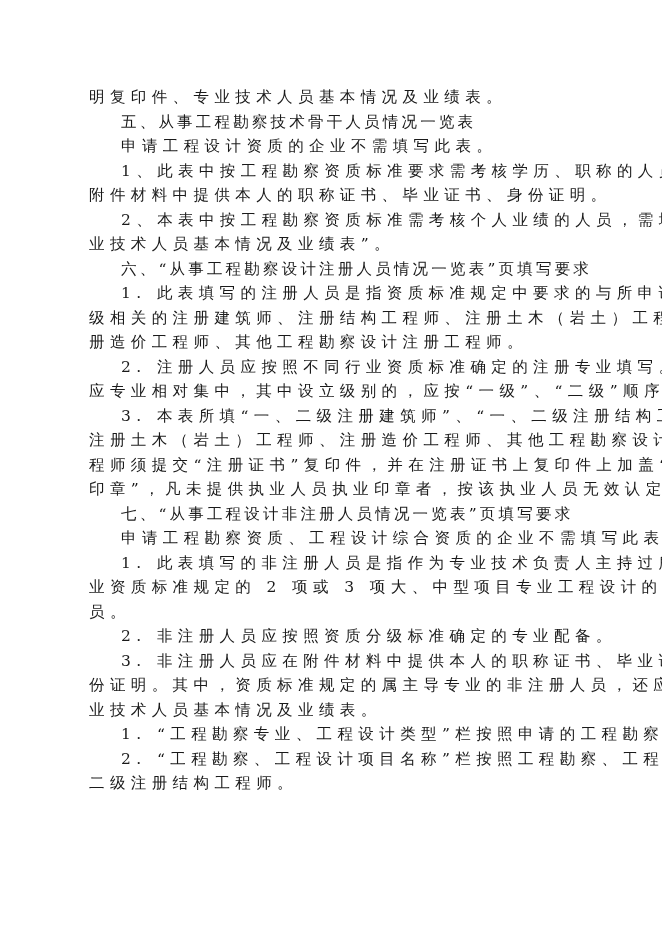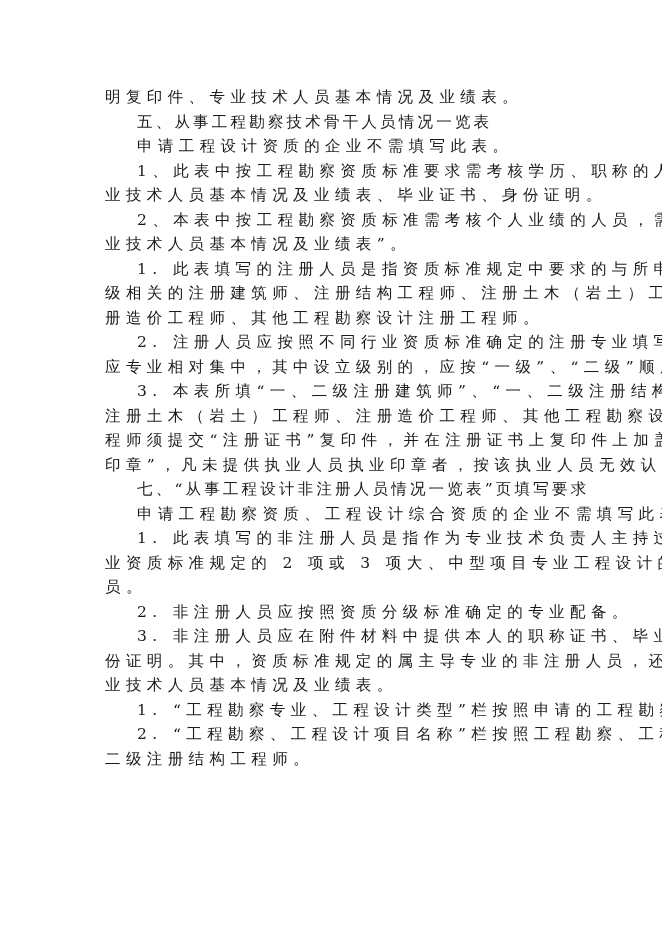--- a/index.html
+++ b/index.html
@@ -1,33 +1,34 @@
 <!DOCTYPE html>
 <html><head>
 <meta charset="utf-8">
 <style>
   html, body { margin:0; padding:0; background:#ffffff; }
   body { width:662px; height:936px; position:relative; overflow:hidden; }
   .page { position:absolute; left:89px; top:85px; width:486px;
-    font-family: "DejaVu Serif", "Liberation Serif", serif; color:#1a1a1a;margin-left:16px; }
+    font-family: "DejaVu Serif", "Liberation Serif", serif; color:#1a1a1a; }
   .line { height:24.5px; line-height:24.5px; font-size:15.5px; letter-spacing:5.4px; white-space:nowrap; }
   .indent { padding-left:32px; }
   .heading { font-weight:normal; letter-spacing:3.2px; }
 </style>
 </head>
 <body>
 
 <div class="page" id="page">
     <div class="line">明复印件、专业技术人员基本情况及业绩表。</div>
     <div class="line indent heading">五、从事工程勘察技术骨干人员情况一览表</div>
     <div class="line indent">申请工程设计资质的企业不需填写此表。</div>
     <div class="line indent">1、此表中按工程勘察资质标准要求需考核学历、职称的人员，应在</div>
-    <div class="line">业技术人员基本情况及业绩表、毕业证书、身份证明。</div>
+    <div class="line">附件材料中提供本人的职称证书、毕业证书、身份证明。</div>
     <div class="line indent">2、本表中按工程勘察资质标准需考核个人业绩的人员，需填写“专</div>
     <div class="line">业技术人员基本情况及业绩表”。</div>
+    <div class="line indent heading">六、“从事工程勘察设计注册人员情况一览表”页填写要求</div>
     <div class="line indent">1. 此表填写的注册人员是指资质标准规定中要求的与所申请资质等</div>
     <div class="line">级相关的注册建筑师、注册结构工程师、注册土木（岩土）工程师、注</div>
     <div class="line">册造价工程师、其他工程勘察设计注册工程师。</div>
     <div class="line indent">2. 注册人员应按照不同行业资质标准确定的注册专业填写。填写中</div>
     <div class="line">应专业相对集中，其中设立级别的，应按“一级”、“二级”顺序填写。</div>
     <div class="line indent">3. 本表所填“一、二级注册建筑师”、“一、二级注册结构工程师”、</div>
     <div class="line">注册土木（岩土）工程师、注册造价工程师、其他工程勘察设计注册工</div>
     <div class="line">程师须提交“注册证书”复印件，并在注册证书上复印件上加盖“执业</div>
     <div class="line">印章”，凡未提供执业人员执业印章者，按该执业人员无效认定。</div>
     <div class="line indent heading">七、“从事工程设计非注册人员情况一览表”页填写要求</div>

